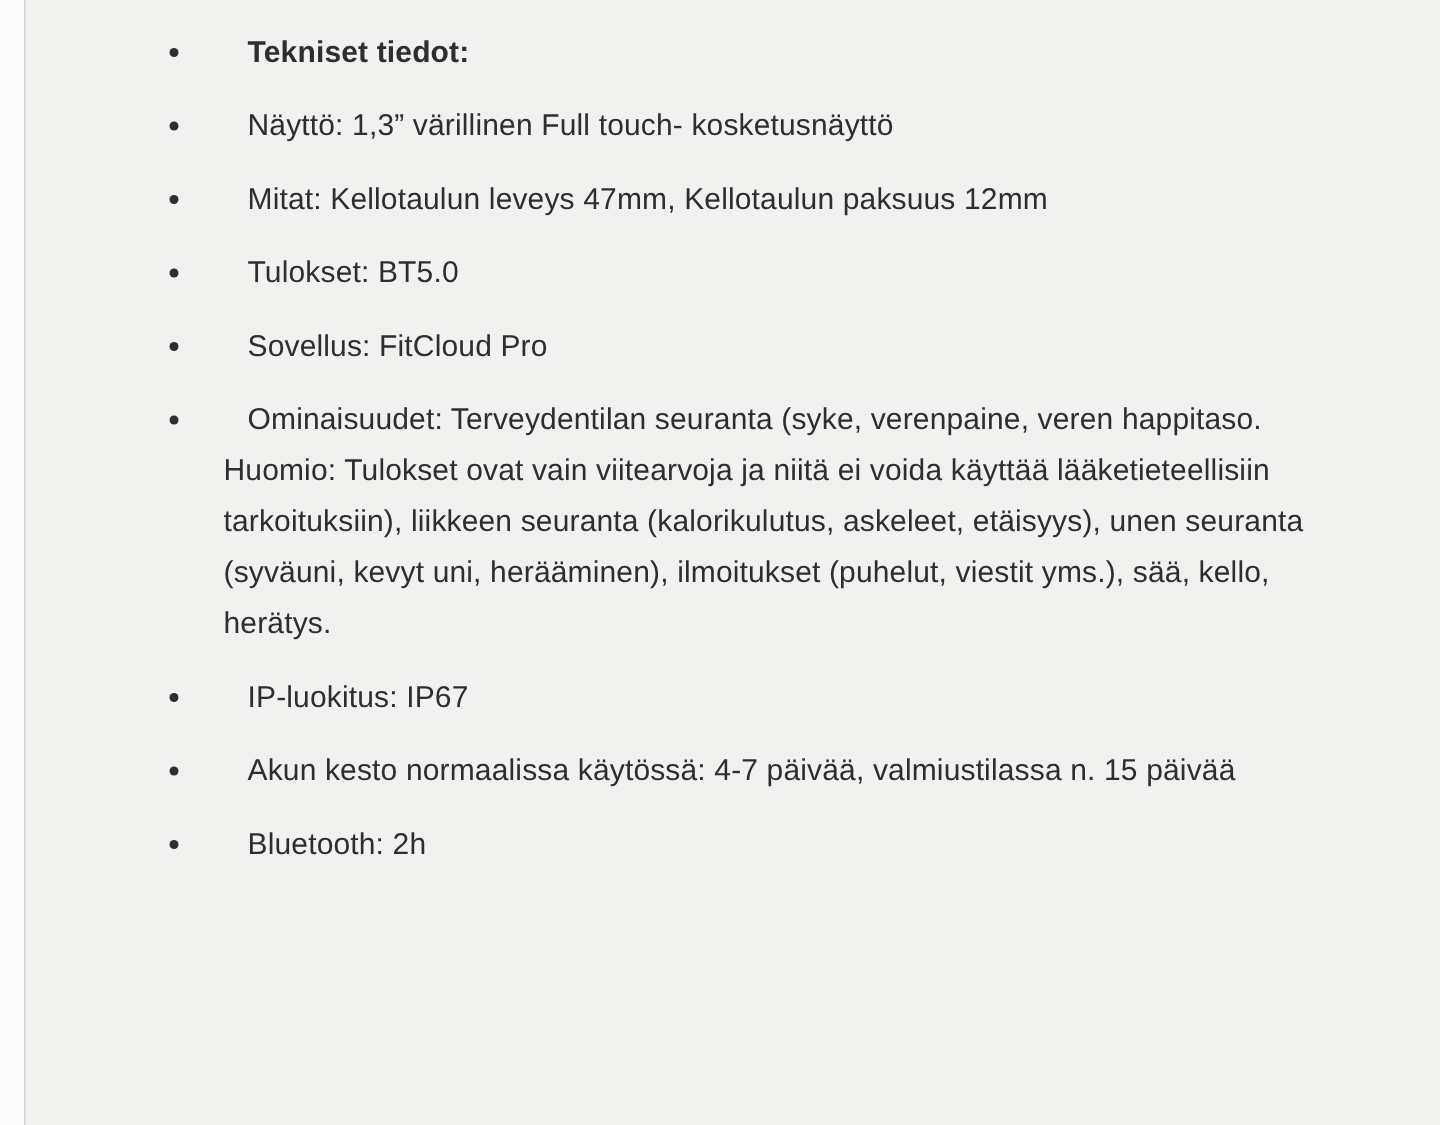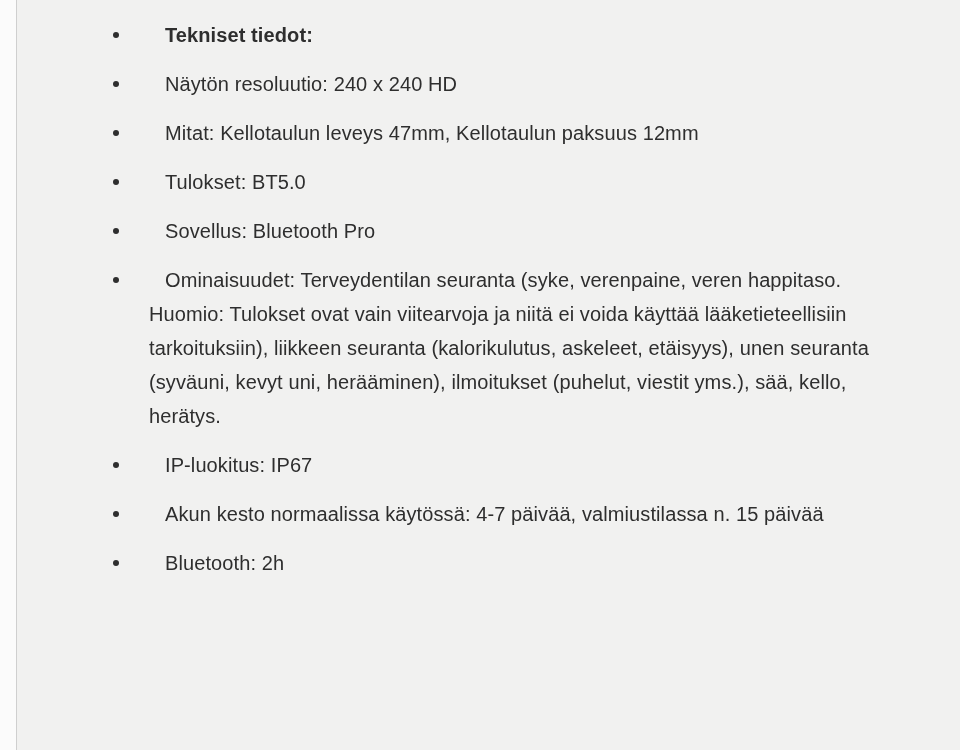--- a/index.html
+++ b/index.html
@@ -59,22 +59,22 @@
   }
 </style>
 </head>
 <body>
 
 <div class="left-edge"></div>
 
 <div>
   <ul class="spec-list">
       <li class="bold"><span>Tekniset tiedot:</span></li>
-      <li><span>Näytön resoluutio: 240 x 240 HD</span></li>
+      <li><span>Näyttö: 1,3” värillinen Full touch- kosketusnäyttö</span></li>
       <li><span>Mitat: Kellotaulun leveys 47mm, Kellotaulun paksuus 12mm</span></li>
       <li><span>Tulokset: BT5.0</span></li>
-      <li><span>Sovellus: Bluetooth Pro</span></li>
+      <li><span>Sovellus: FitCloud Pro</span></li>
       <li><span>Ominaisuudet: Terveydentilan seuranta (syke, verenpaine, veren happitaso. Huomio: Tulokset ovat vain viitearvoja ja niitä ei voida käyttää lääketieteellisiin tarkoituksiin), liikkeen seuranta (kalorikulutus, askeleet, etäisyys), unen seuranta (syväuni, kevyt uni, herääminen), ilmoitukset (puhelut, viestit yms.), sää, kello, herätys.</span></li>
       <li><span>IP-luokitus: IP67</span></li>
       <li><span>Akun kesto normaalissa käytössä: 4-7 päivää, valmiustilassa n. 15 päivää</span></li>
       <li><span>Bluetooth: 2h</span></li>
     </ul>
 </div>
 
 </body></html>

